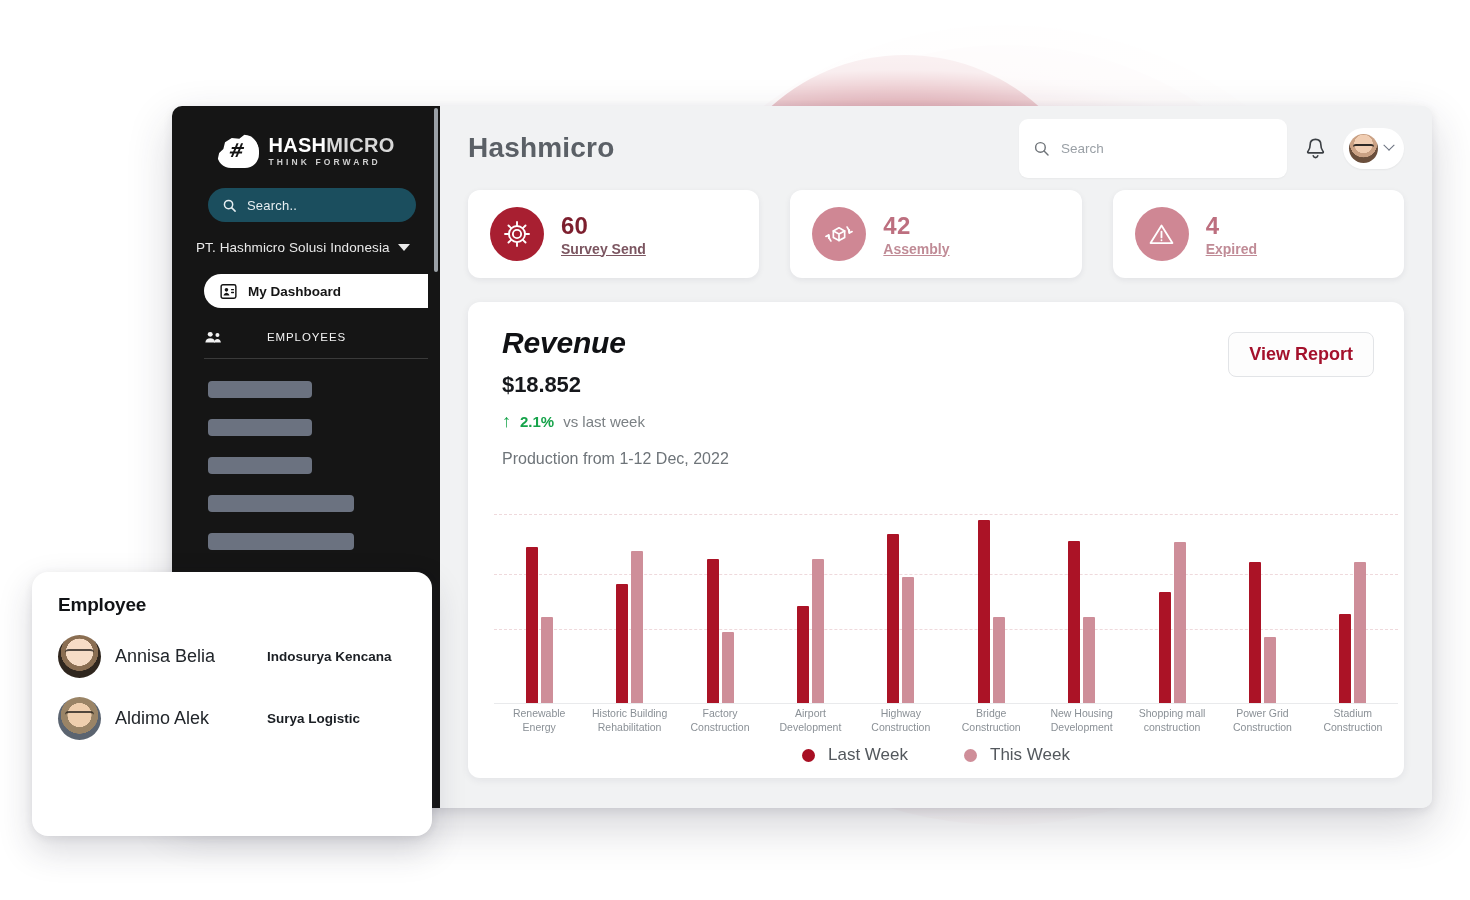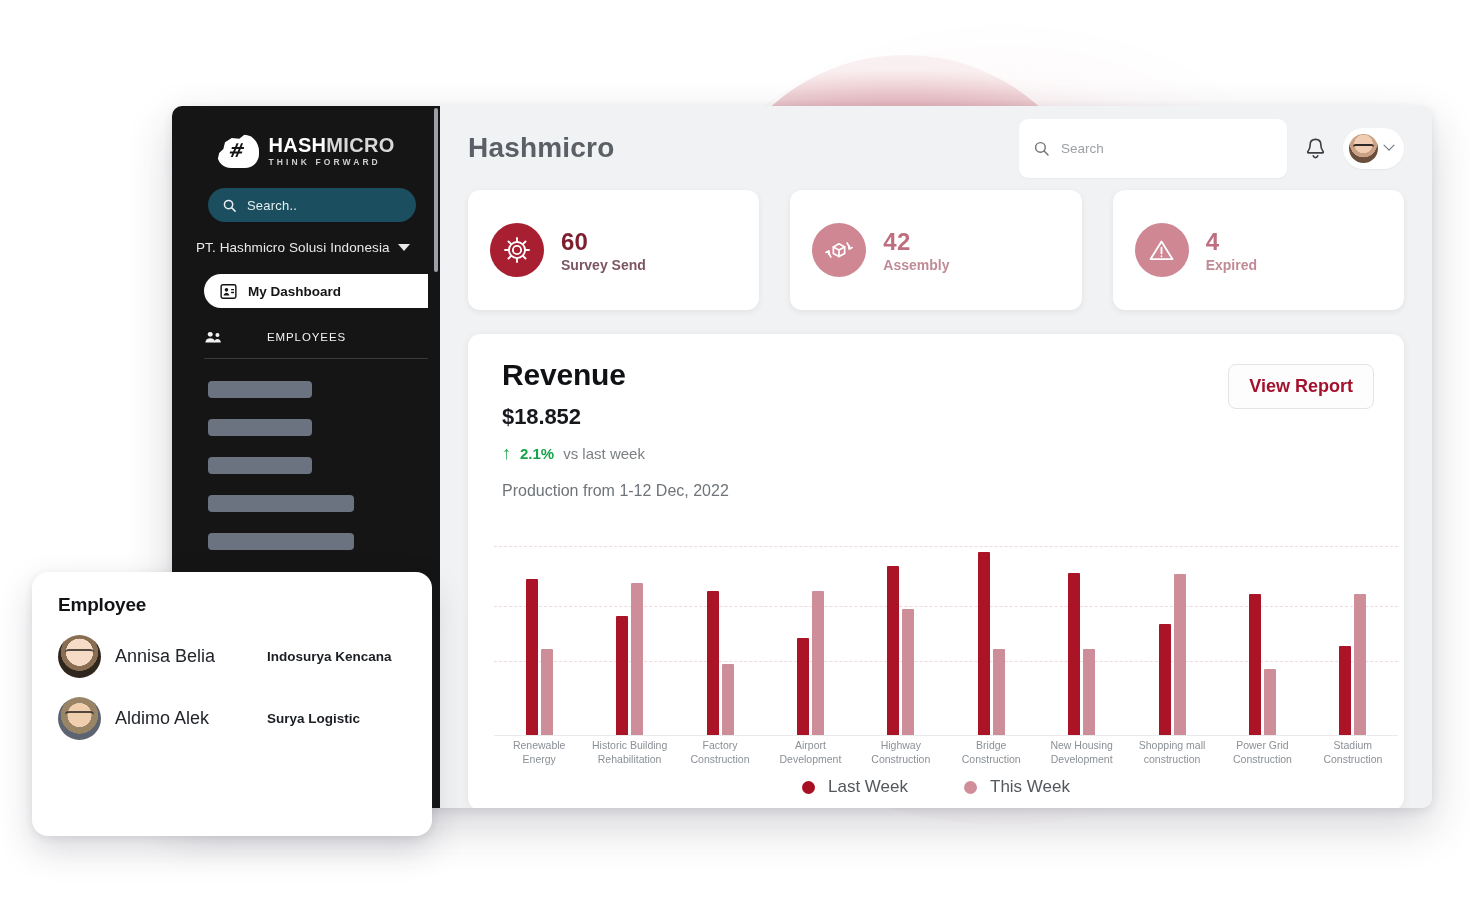--- a/index.html
+++ b/index.html
@@ -170,51 +170,51 @@
   }
   .chev {
     width: 8px; height: 8px;
     border-right: 1.8px solid #6b7280; border-bottom: 1.8px solid #6b7280;
     transform: rotate(45deg) translate(-2px,-2px);
   }
 
   
   #stat-row { display: flex; gap: 31px; }
   .stat-card {
-    flex: 1 1 0; height: 120px; border-radius: 12px; background: #fff;
+    flex: 1 1 0; height: 88px; border-radius: 12px; background: #fff;
     display: flex; align-items: center; gap: 17px;
     padding: 0 22px;
     box-shadow: 0 2px 6px rgba(30,30,50,.07);
   }
   .stat-ico {
     width: 54px; height: 54px; border-radius: 50%;
     display: flex; align-items: center; justify-content: center;
     flex: 0 0 54px;
   }
   .stat-ico.dark { background: #a81f31; }
   .stat-ico.light { background: #cf8794; }
   .stat-txt { display: flex; flex-direction: column; gap: 1px; }
   .stat-num { font-size: 24px; font-weight: 800; letter-spacing: .2px; }
-  .stat-lbl { font-size: 14px; font-weight: 700; }
+  .stat-lbl { font-size: 14px; font-weight: 700; text-decoration: underline; }
   .t-dark .stat-num { color: #7d1f2e; }
   .t-dark .stat-lbl { color: #7b5560; }
   .t-light .stat-num { color: #bd6f7f; }
   .t-light .stat-lbl { color: #c08b96; }
 
   
   #revenue-panel {
     margin-top: 24px;
     height: 476px;
     background: #fff; border-radius: 12px;
     box-shadow: 0 2px 8px rgba(30,30,50,.07);
     padding: 24px 30px 0 34px;
     position: relative;
   }
   #rev-head { display: flex; align-items: flex-start; }
-  #rev-title { font-size: 30px; font-weight: 700; color: #101114; letter-spacing: -.2px; }
+  #rev-title { font-size: 30px; font-weight: 700; color: #101114; letter-spacing: -.2px; font-style: italic; }
   #rev-amount { font-size: 22px; font-weight: 600; color: #16181c; margin-top: 12px; letter-spacing: -.1px; }
   #rev-delta { display: flex; align-items: center; gap: 9px; margin-top: 14px; }
   #rev-delta .arrow { color: #16a34a; font-size: 18px; line-height: 1; }
   #rev-delta .pct { color: #16a34a; font-size: 15px; font-weight: 700; }
   #rev-delta .cmp { color: #7b8084; font-size: 15px; }
   #rev-sub { margin-top: 20px; font-size: 16px; color: #6e7479; }
 
   #view-report {
     margin-left: auto; margin-top: 6px;
     border: 1px solid #e2e4e7; border-radius: 8px;

